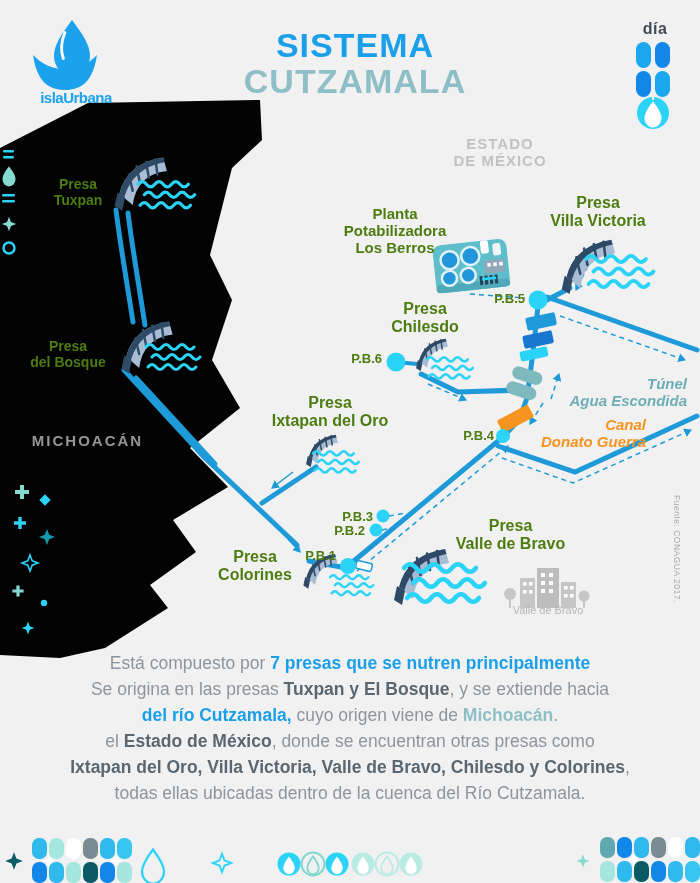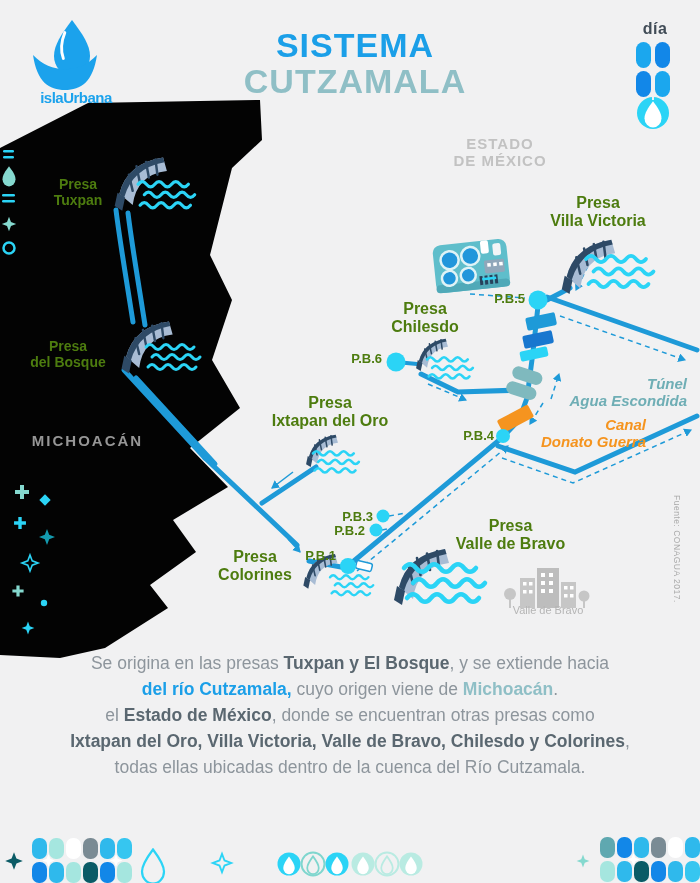--- a/index.html
+++ b/index.html
@@ -309,35 +309,39 @@
 Ixtapan del Oro</div>
   <div class="lbl" style="left:195px;top:548px;width:120px;font-size:16px;">Presa
 Colorines</div>
   <div class="lbl" style="left:365px;top:300px;width:120px;font-size:16px;">Presa
 Chilesdo</div>
   <div class="lbl" style="left:518px;top:194px;width:160px;font-size:16px;">Presa
 Villa Victoria</div>
   <div class="lbl" style="left:428px;top:517px;width:165px;font-size:16px;">Presa
 Valle de Bravo</div>
 
+  <div class="lbl" style="left:320px;top:206px;width:150px;font-size:15px;">Planta
+Potabilizadora
+Los Berros</div>
   <div class="lbl lbl-left teal" style="left:557px;top:376px;width:130px;font-size:15px;">Túnel
 Agua Escondida</div>
   <div class="lbl lbl-left orange" style="left:516px;top:417px;width:130px;font-size:15px;">Canal
 Donato Guerra</div>
   <div class="lbl citylbl" style="left:498px;top:604px;width:100px;font-size:11px;">Valle de Bravo</div>
 
   <div class="lbl lbl-right pb" style="left:302px;top:549px;width:34px;">P.B.1</div>
   <div class="lbl lbl-right pb" style="left:331px;top:524px;width:34px;">P.B.2</div>
   <div class="lbl lbl-right pb" style="left:339px;top:510px;width:34px;">P.B.3</div>
   <div class="lbl lbl-right pb" style="left:460px;top:429px;width:34px;">P.B.4</div>
   <div class="lbl lbl-right pb" style="left:491px;top:292px;width:34px;">P.B.5</div>
   <div class="lbl lbl-right pb" style="left:348px;top:352px;width:34px;">P.B.6</div>
 
   <div class="fuente">Fuente: CONAGUA 2017.</div>
 
   <div class="para">
+      <div><span class="seg-plain">Está compuesto por </span><span class="seg-blue">7 presas que se nutren principalmente</span></div>
       <div><span class="seg-plain">Se origina en las presas </span><span class="seg-dark">Tuxpan y El Bosque</span><span class="seg-plain">, y se extiende hacia</span></div>
       <div><span class="seg-blue">del río Cutzamala,</span><span class="seg-plain"> cuyo origen viene de </span><span class="seg-teal">Michoacán</span><span class="seg-plain">.</span></div>
       <div><span class="seg-plain">el </span><span class="seg-dark">Estado de México</span><span class="seg-plain">, donde se encuentran otras presas como</span></div>
       <div><span class="seg-dark">Ixtapan del Oro, Villa Victoria, Valle de Bravo, Chilesdo y Colorines</span><span class="seg-plain">,</span></div>
       <div><span class="seg-plain">todas ellas ubicadas dentro de la cuenca del Río Cutzamala.</span></div>
     </div>
 </div>
 
 </body></html>

